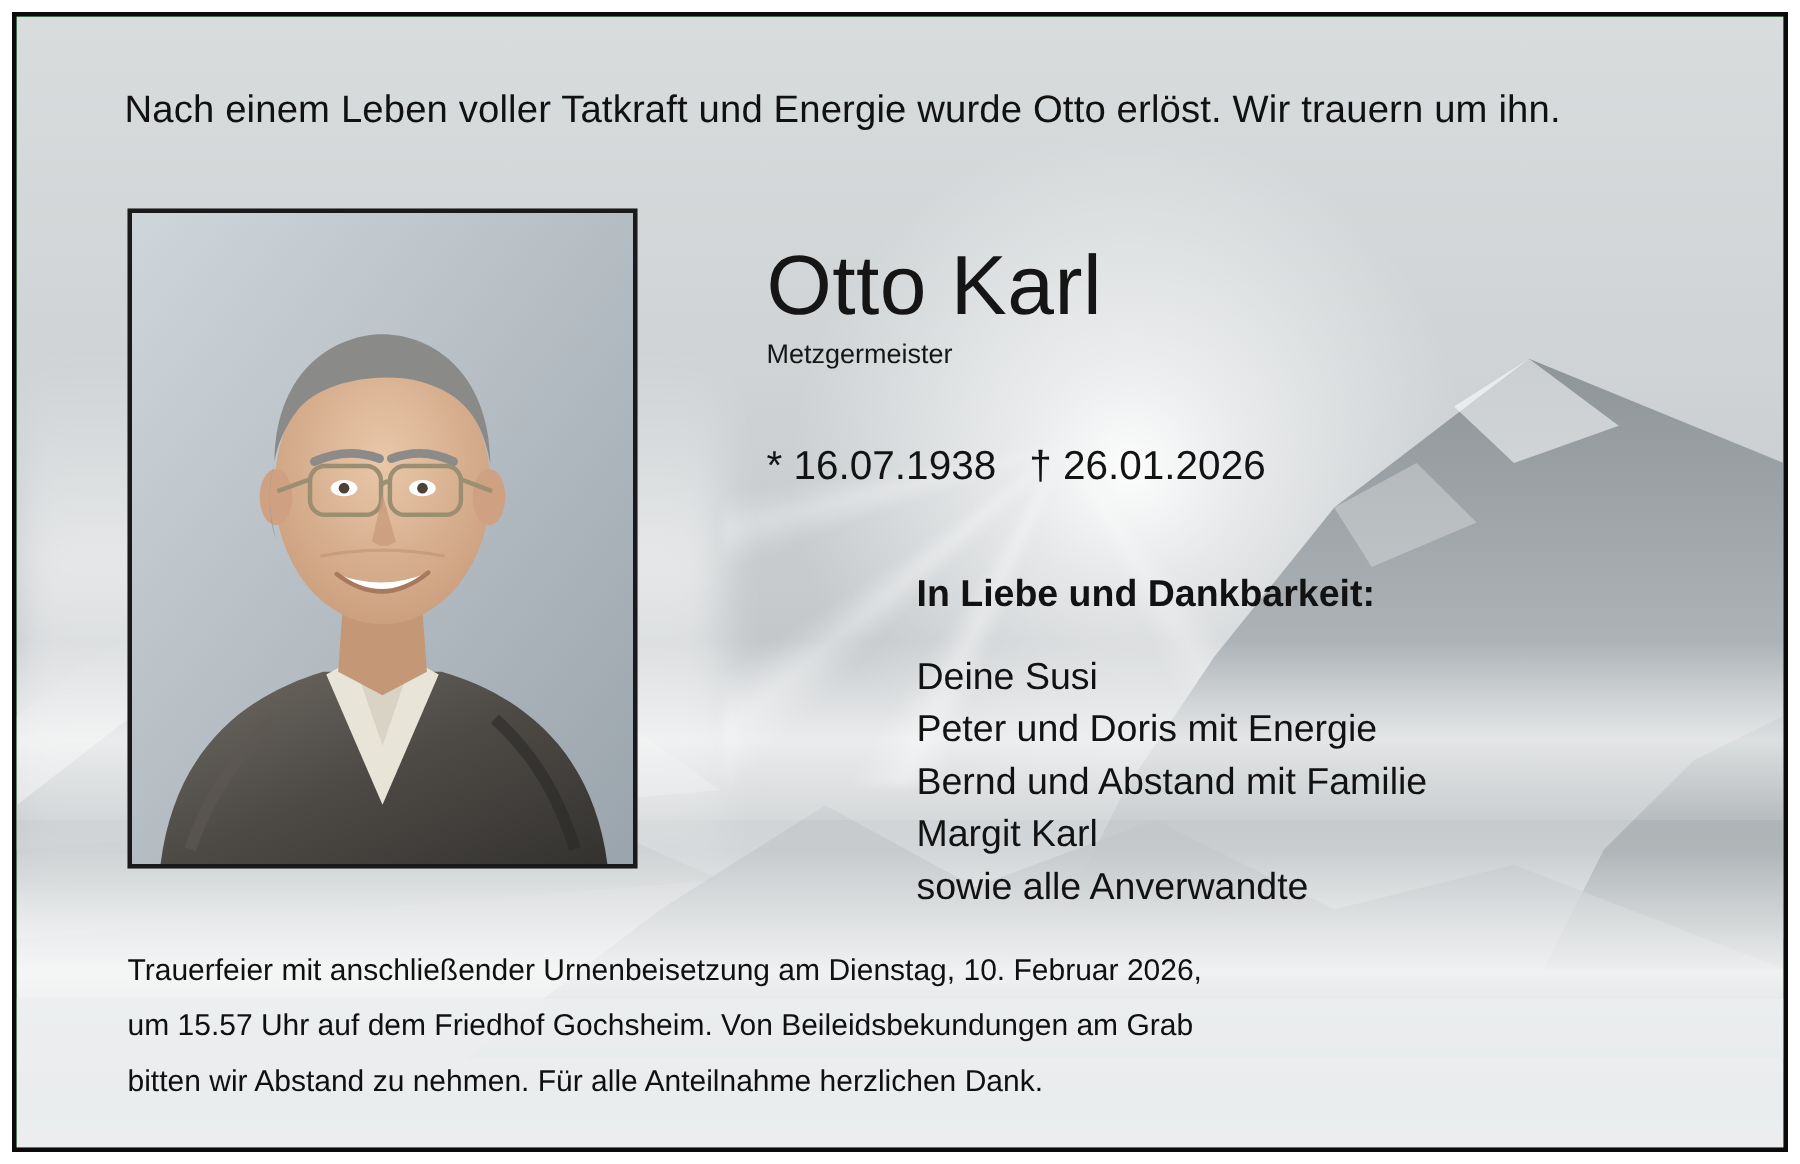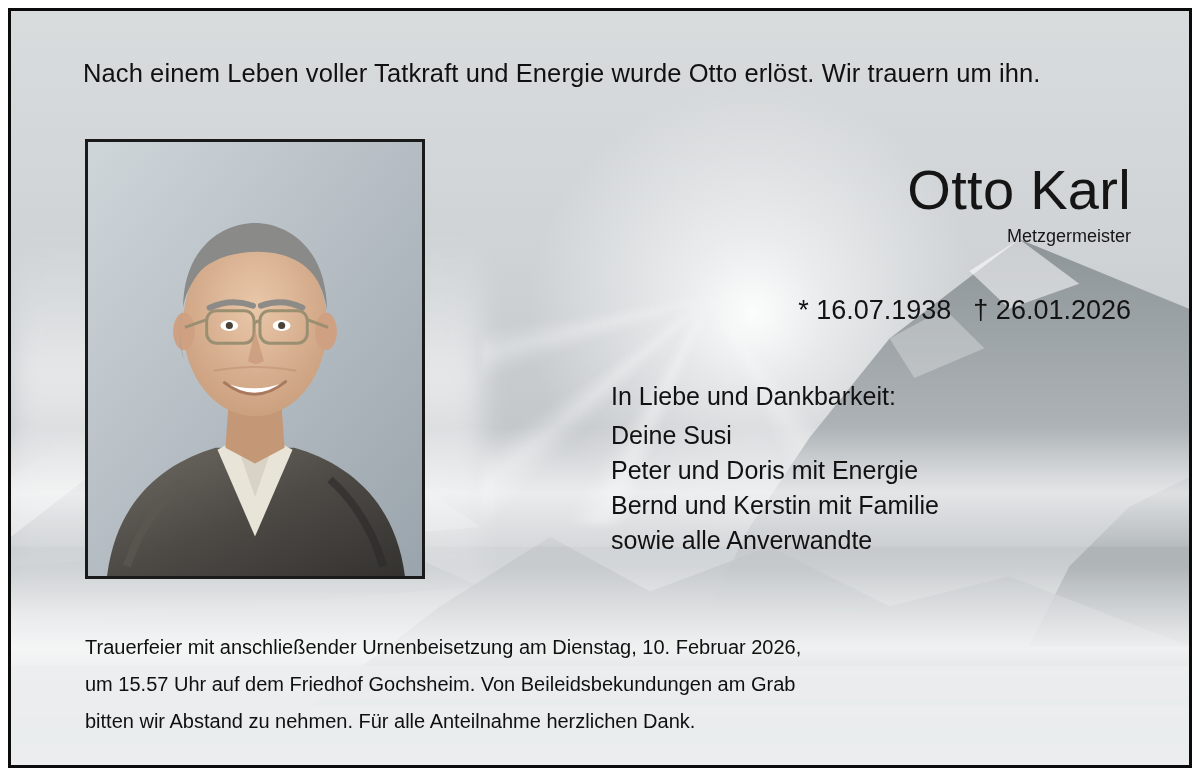--- a/index.html
+++ b/index.html
@@ -112,21 +112,21 @@
     background: #b9c0c6;
     overflow: hidden;
   }
   .portrait svg { display: block; width: 100%; height: 100%; }
 
   .name-block {
     position: absolute;
     left: 500px;
     top: 150px;
     width: 620px;
-    text-align: right;
+    text-align: left;
   }
   .name {
     font-size: 56px;
     color: #151515;
     line-height: 1.05;
     letter-spacing: 0.3px;
   }
   .profession {
     font-size: 18px;
     color: #161616;
@@ -141,21 +141,21 @@
   .dates .gap { display: inline-block; width: 22px; }
 
   .family {
     position: absolute;
     left: 600px;
     top: 368px;
     font-size: 25px;
     color: #121212;
     line-height: 35px;
   }
-  .family .intro { margin-bottom: 4px; }
+  .family .intro { margin-bottom: 20px; font-weight: bold; }
   .family div { white-space: nowrap; }
 
   .footer {
     position: absolute;
     left: 74px;
     right: 60px;
     top: 618px;
     font-size: 20px;
     color: #101010;
     line-height: 37px;
@@ -283,21 +283,22 @@
         <div class="profession">Metzgermeister</div>
         <div class="dates">
           <span>* 16.07.1938</span><span class="gap"></span><span>† 26.01.2026</span>
         </div>
       </div>
 
       <div class="family">
         <div class="intro">In Liebe und Dankbarkeit:</div>
         <div>Deine Susi</div>
         <div>Peter und Doris mit Energie</div>
-        <div>Bernd und Kerstin mit Familie</div>
+        <div>Bernd und Abstand mit Familie</div>
+        <div>Margit Karl</div>
         <div>sowie alle Anverwandte</div>
       </div>
 
       <div class="footer">
         <div>Trauerfeier mit anschließender Urnenbeisetzung am Dienstag, 10. Februar 2026,</div>
         <div>um 15.57 Uhr auf dem Friedhof Gochsheim. Von Beileidsbekundungen am Grab</div>
         <div>bitten wir Abstand zu nehmen. Für alle Anteilnahme herzlichen Dank.</div>
       </div>
 
     </div>

